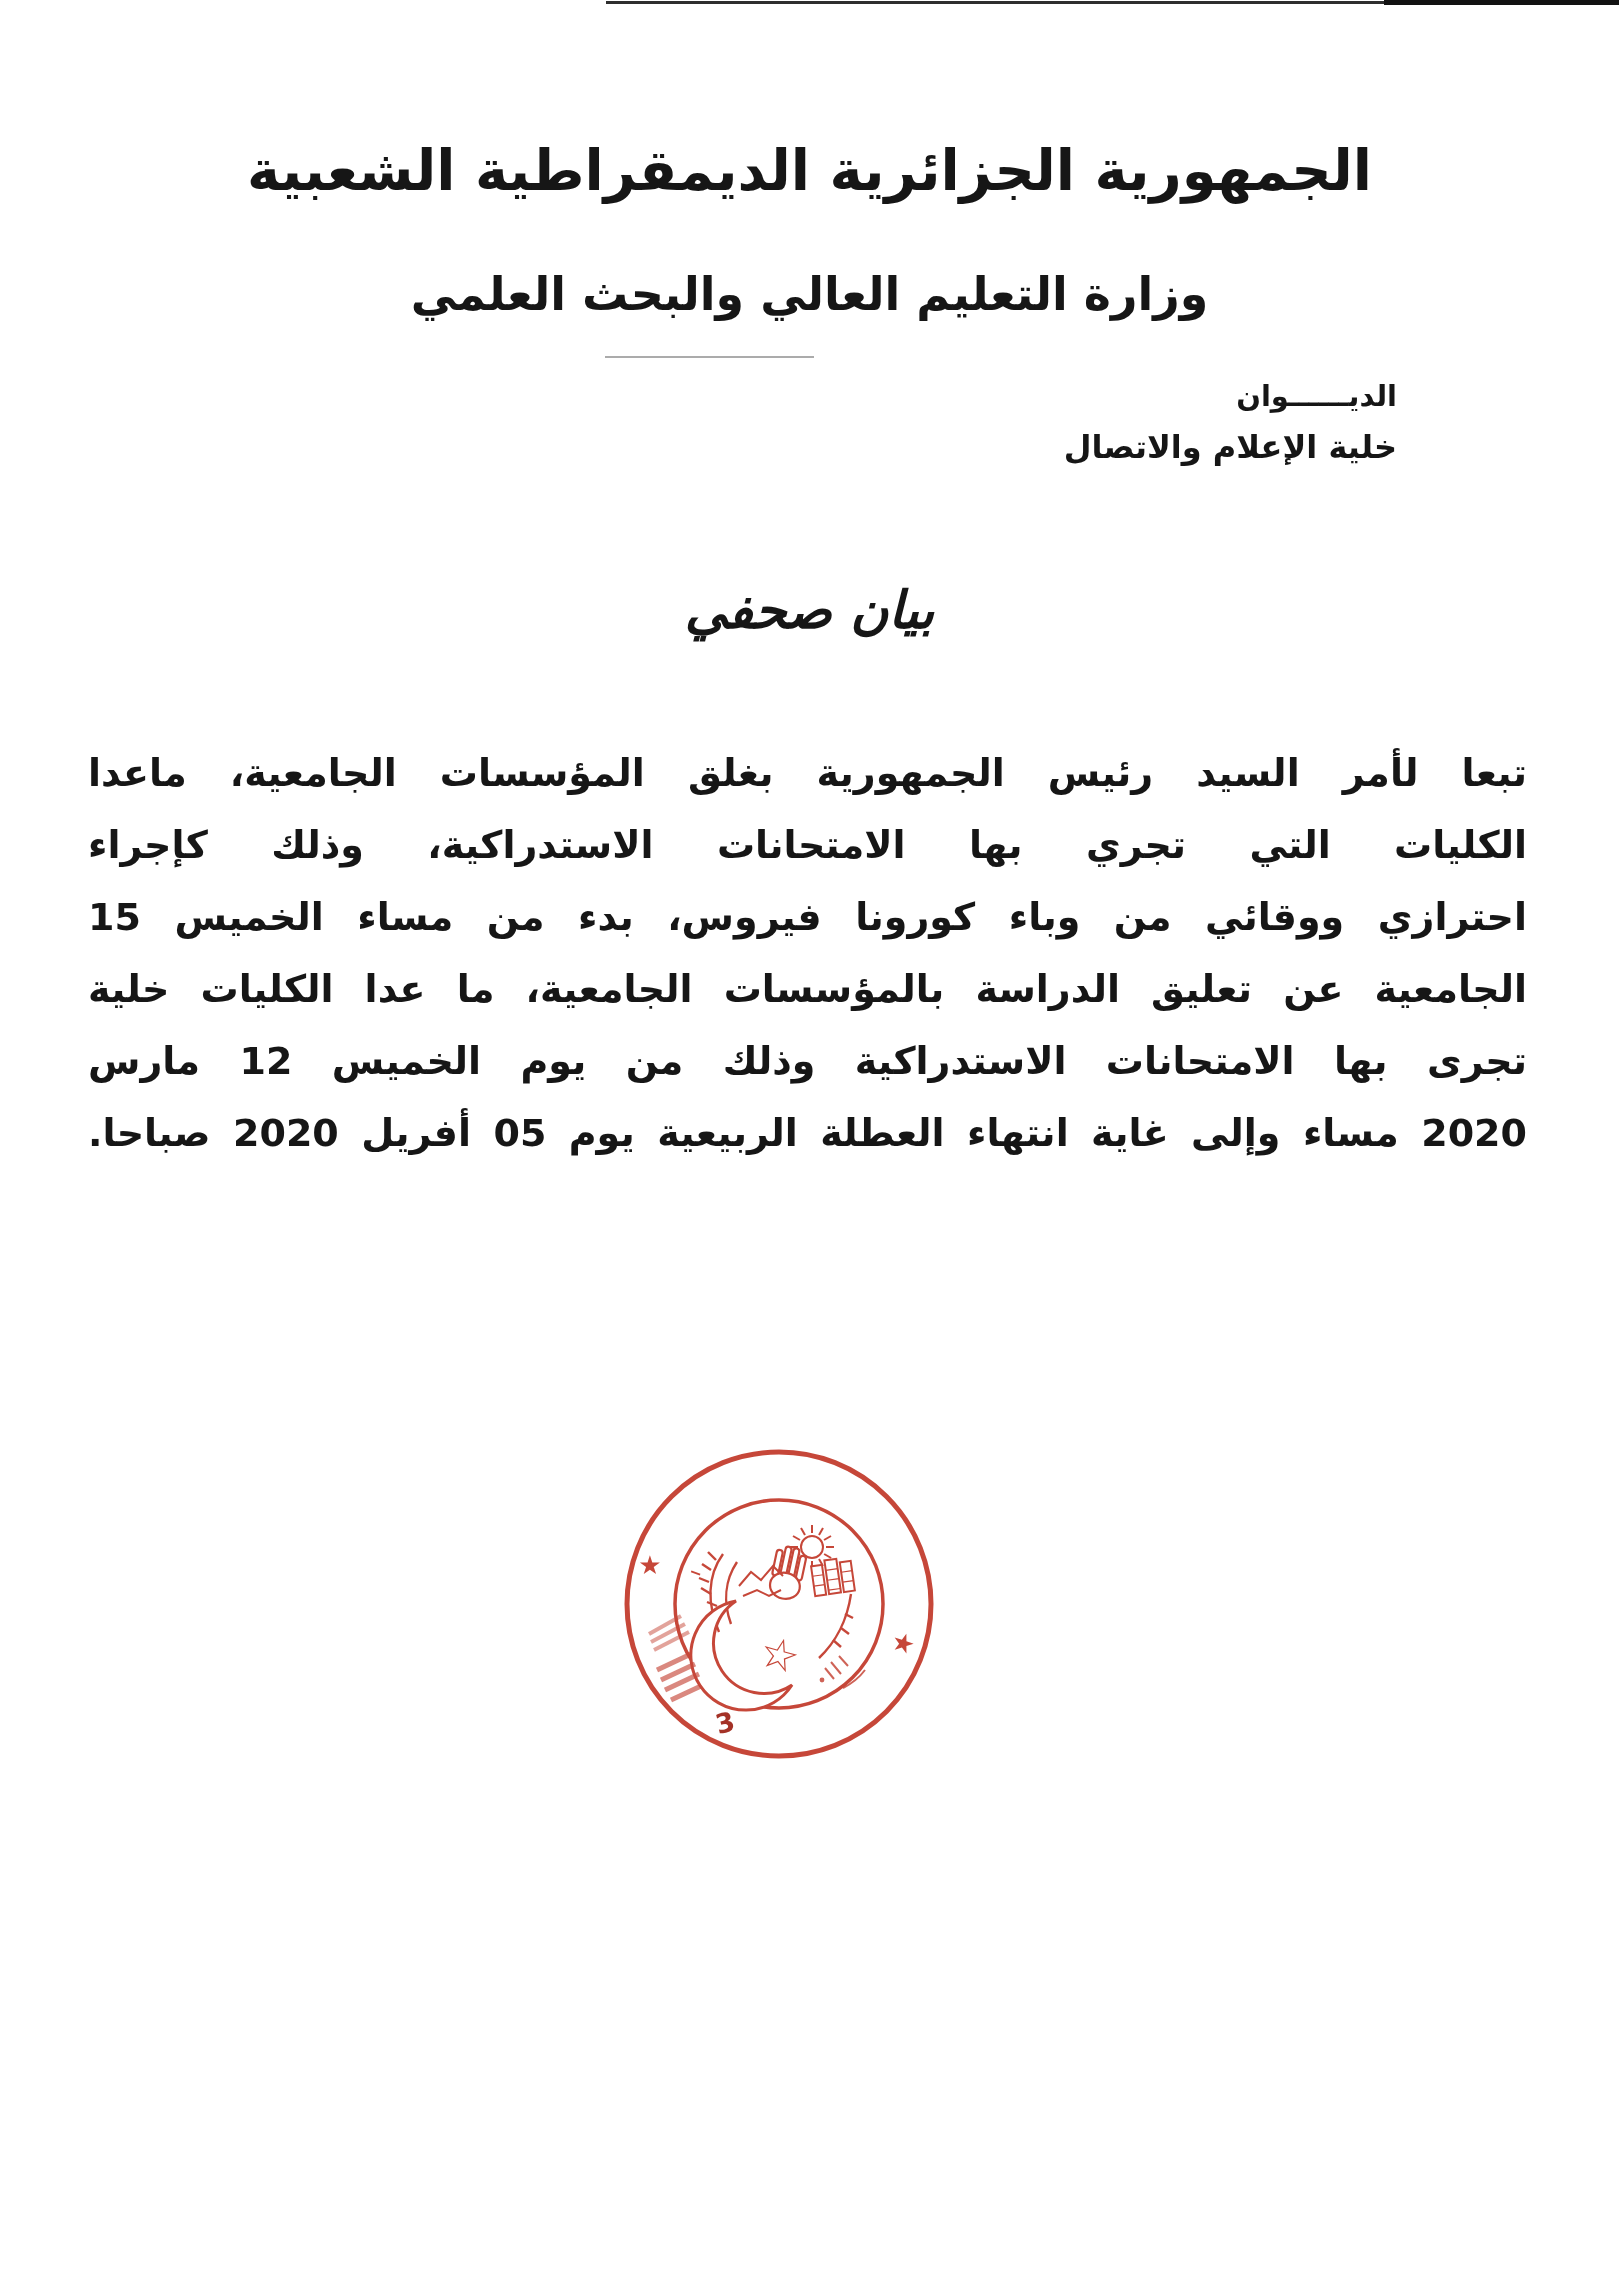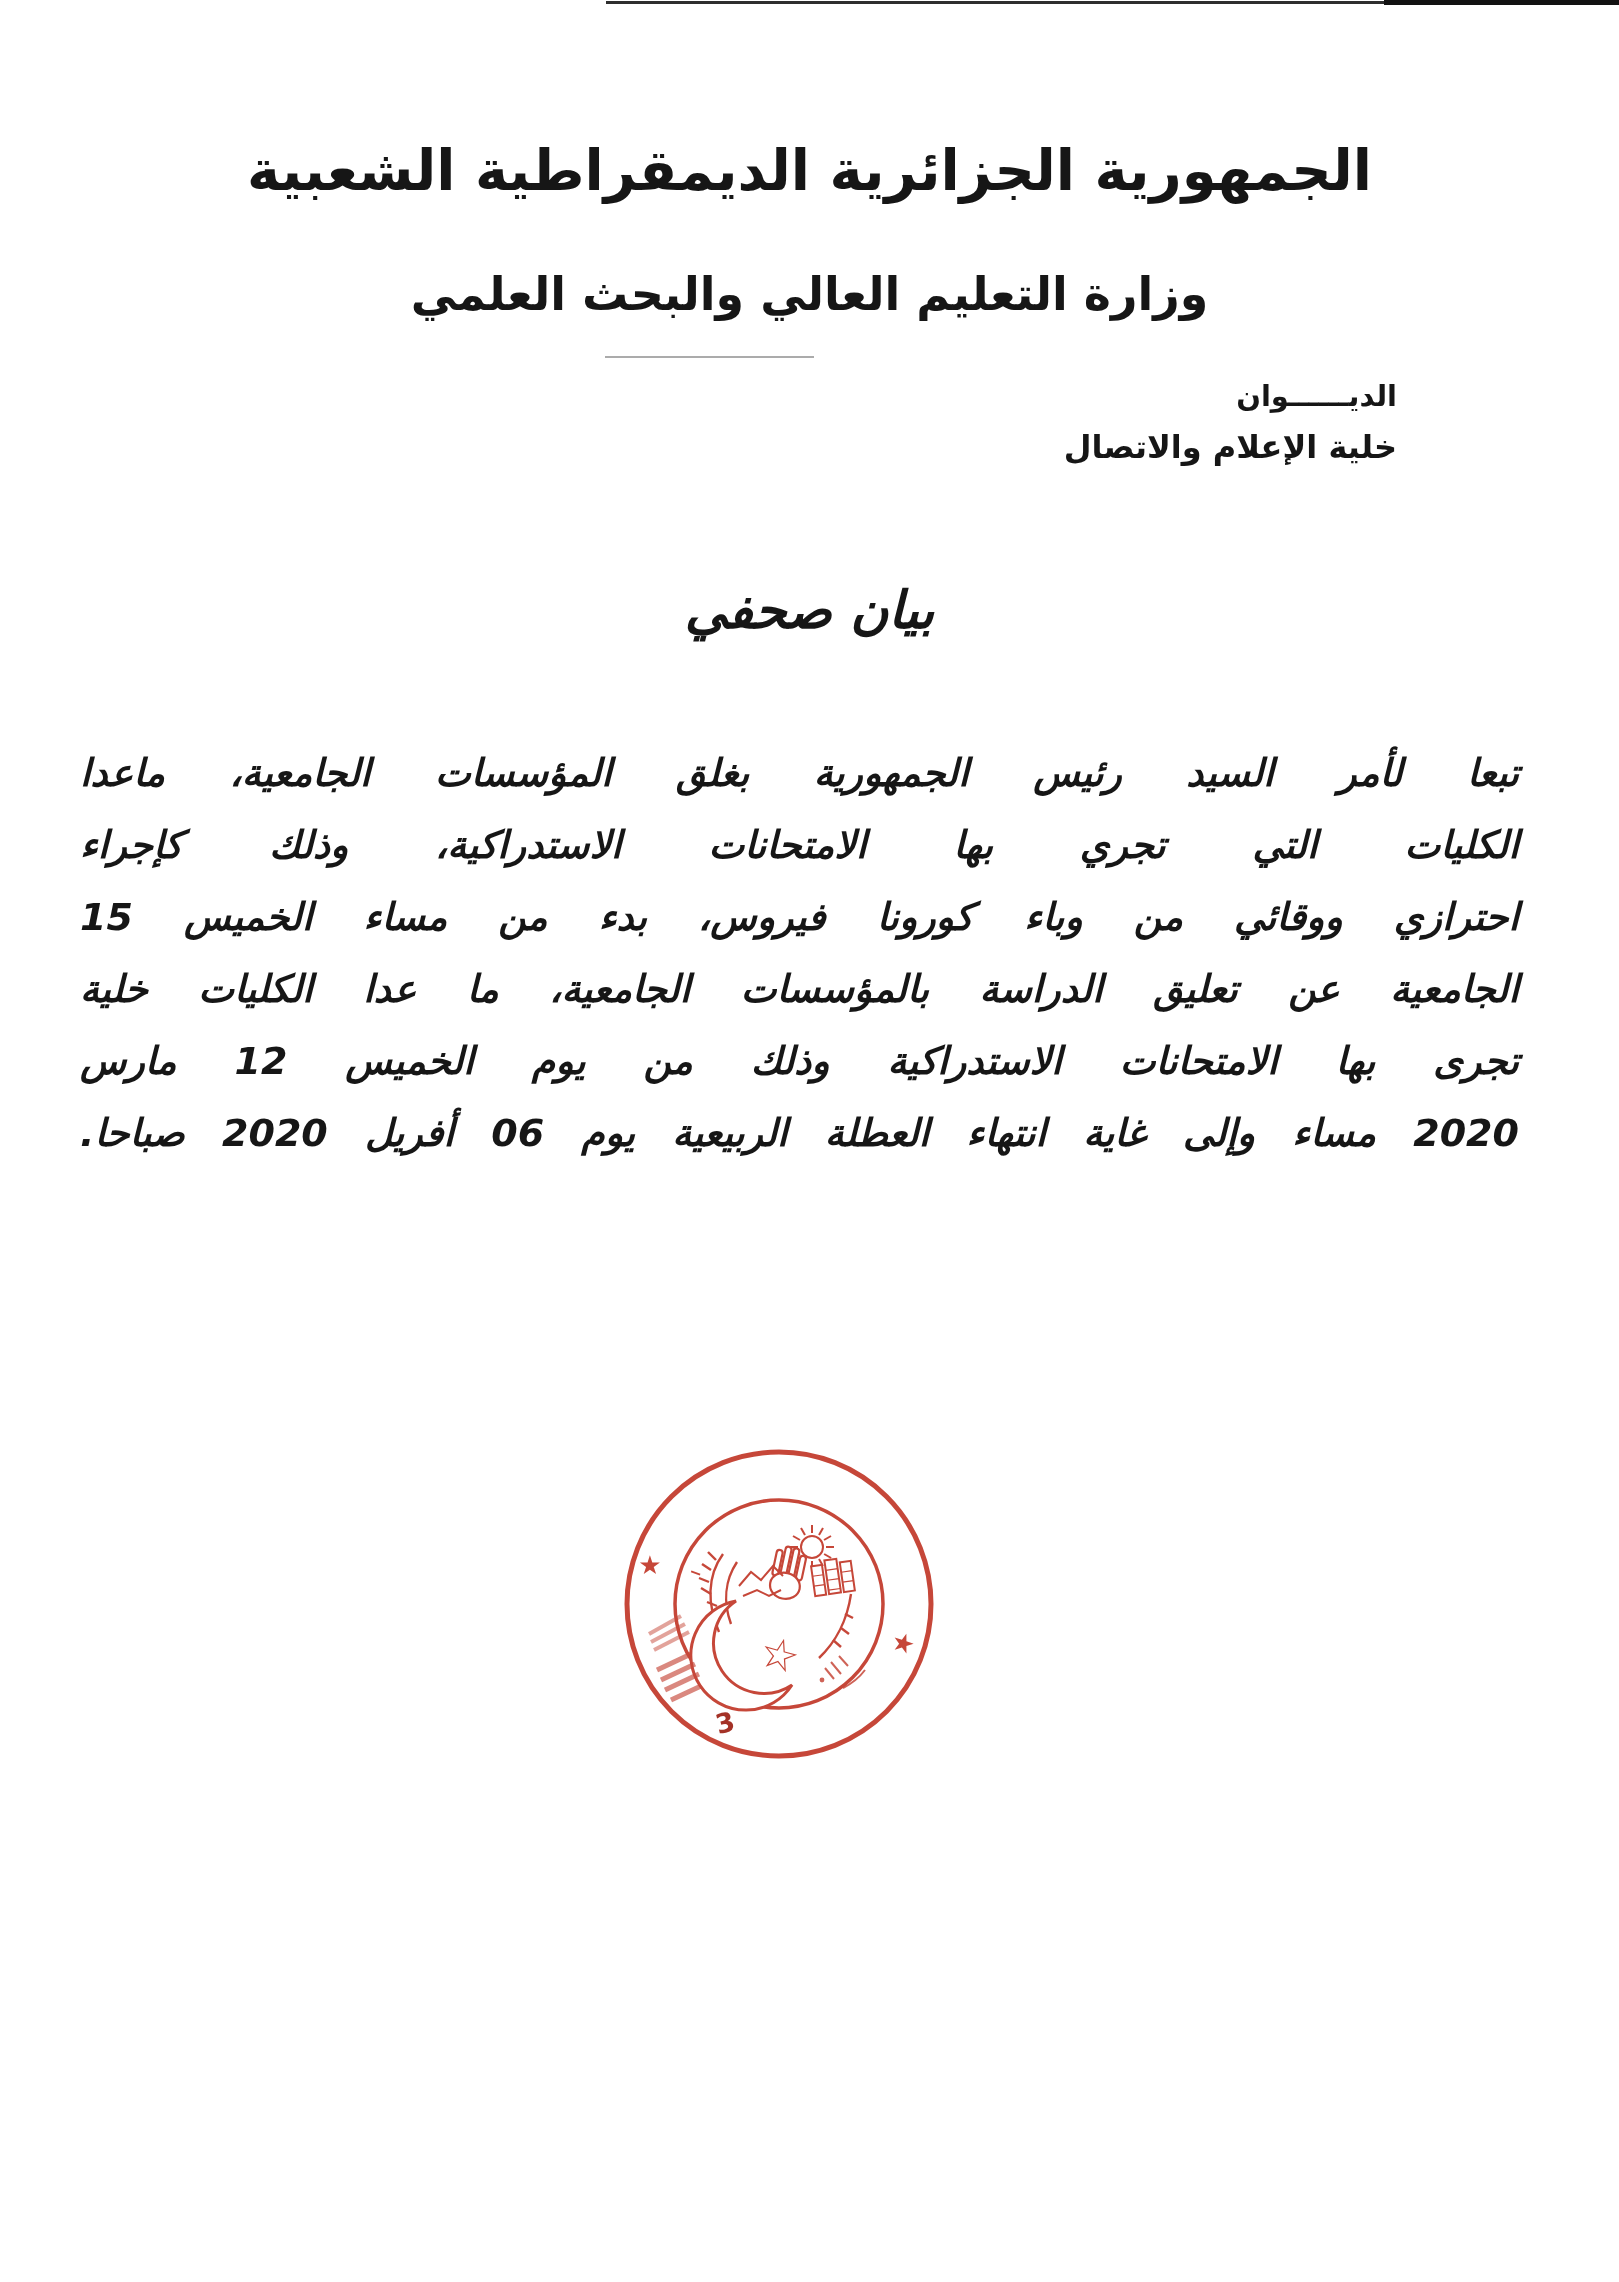--- a/index.html
+++ b/index.html
@@ -20,21 +20,21 @@
   
   .republic-line{top:137px;font-size:56px;line-height:1.2;}
   .ministry-line{top:267px;font-size:46px;line-height:1.2;}
   .ministry-underline{top:356px;left:605px;width:209px;height:2px;background:#ababab;}
   .office-block{top:380px;right:222px;text-align:right;direction:rtl;}
   .office-line{font-size:29px;line-height:1.15;}
   .cell-line{font-size:32px;line-height:1.2;margin-top:15px;}
   
   .press-title{top:580px;font-size:52px;font-style:italic;}
   
-  .body-block{top:737px;left:80px;width:1439px;direction:rtl;font-style:italic;}
+  .body-block{top:737px;left:88px;width:1439px;direction:rtl;}
   .body-line{
     height:72px;line-height:72px;
     font-size:38px;font-weight:bold;
     text-align:justify;
     text-align-last:justify;
     -moz-text-align-last:justify;
     white-space:nowrap;
     letter-spacing:0.5px;
   }
   
@@ -58,21 +58,21 @@
 </div>
 
 <div class="abs centered b press-title">بيان صحفي</div>
 
 <div class="abs body-block">
   <div class="body-line">تبعا لأمر السيد رئيس الجمهورية بغلق المؤسسات الجامعية، ماعدا</div>
   <div class="body-line">الكليات التي تجري بها الامتحانات الاستدراكية، وذلك كإجراء</div>
   <div class="body-line">احترازي ووقائي من وباء كورونا فيروس، بدء من مساء الخميس 15</div>
   <div class="body-line">الجامعية عن تعليق الدراسة بالمؤسسات الجامعية، ما عدا الكليات خلية</div>
   <div class="body-line">تجرى بها الامتحانات الاستدراكية وذلك من يوم الخميس 12 مارس</div>
-  <div class="body-line">2020 مساء وإلى غاية انتهاء العطلة الربيعية يوم 06 أفريل 2020 صباحا.</div>
+  <div class="body-line">2020 مساء وإلى غاية انتهاء العطلة الربيعية يوم 05 أفريل 2020 صباحا.</div>
 </div>
 
 <div class="abs stamp-wrap">
   <svg viewBox="0 0 320 320" xmlns="http://www.w3.org/2000/svg">
     <g stroke="#c23a2b" fill="none">
 
       <circle cx="160" cy="160" r="152" stroke-width="5"></circle>
       <circle cx="160" cy="160" r="104" stroke-width="3.5"></circle>
     </g>
 

